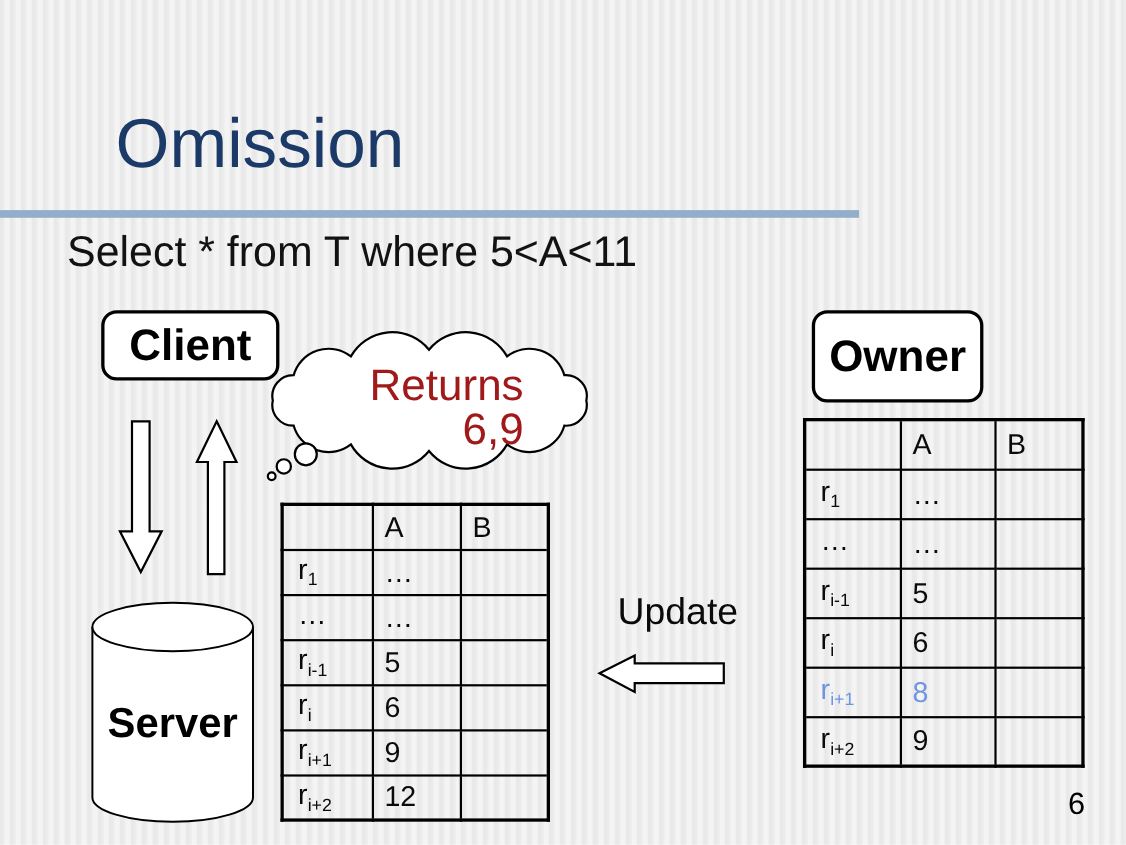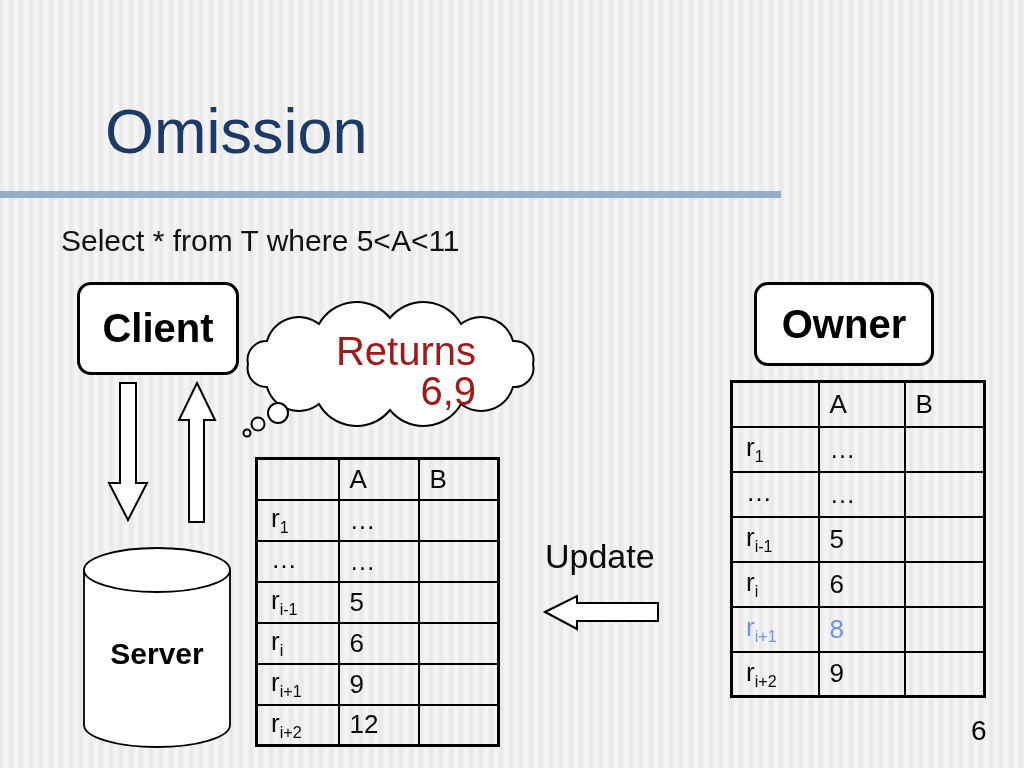--- a/index.html
+++ b/index.html
@@ -20,52 +20,52 @@
     position: absolute; left: 105px; top: 100px;
     font-size: 63px; line-height: 1; font-weight: 400;
     color: #1B3A68;
   }
   .title-rule {
     position: absolute; left: 0; top: 191px;
     width: 781px; height: 7px;
     background: #92AECB;
   }
   .query {
-    position: absolute; left: 61px; top: 224px;
-    font-size: 30px; line-height: 1.1; color: #121212; text-align: center;
+    position: absolute; left: 61px; top: 209px;
+    font-size: 39px; line-height: 1.1; color: #121212; text-align: center;
   }
 
   .node-box {
     position: absolute;
     background: #ffffff;
     border: 3px solid #000;
     border-radius: 14px;
     display: flex; align-items: center; justify-content: center;
     font-weight: bold; font-size: 40px; color: #000;
   }
-  .client-box { left: 77px;  top: 282px; width: 162px; height: 93px; }
-  .owner-box  { left: 754px; top: 282px; width: 180px; height: 84px; }
+  .client-box { left: 92px;  top: 282px; width: 162px; height: 64px; }
+  .owner-box  { left: 738px; top: 282px; width: 156px; height: 84px; }
 
   .overlay-svg { position: absolute; left: 0; top: 0; pointer-events: none; }
 
   .callout-text {
     position: absolute; left: 236px; top: 331px; width: 240px;
     text-align: right; font-size: 40px; line-height: 40px;
     color: #A01A1A;
   }
   .callout-text span { display: block; }
 
   .update-label {
     position: absolute; left: 545px; top: 537px; width: 126px;
-    text-align: left; font-size: 34px; color: #0a0a0a;
+    text-align: right; font-size: 34px; color: #0a0a0a;
   }
 
   .server-label {
     position: absolute; left: 84px; top: 637px; width: 146px;
-    text-align: center; font-weight: bold; font-size: 30px; color: #000;
+    text-align: center; font-weight: bold; font-size: 38px; color: #000;
   }
 
   table.data-table {
     position: absolute;
     border-collapse: collapse;
     table-layout: fixed;
     border: 3px solid #000;
     background: transparent;
     color: #0a0a0a;
   }

